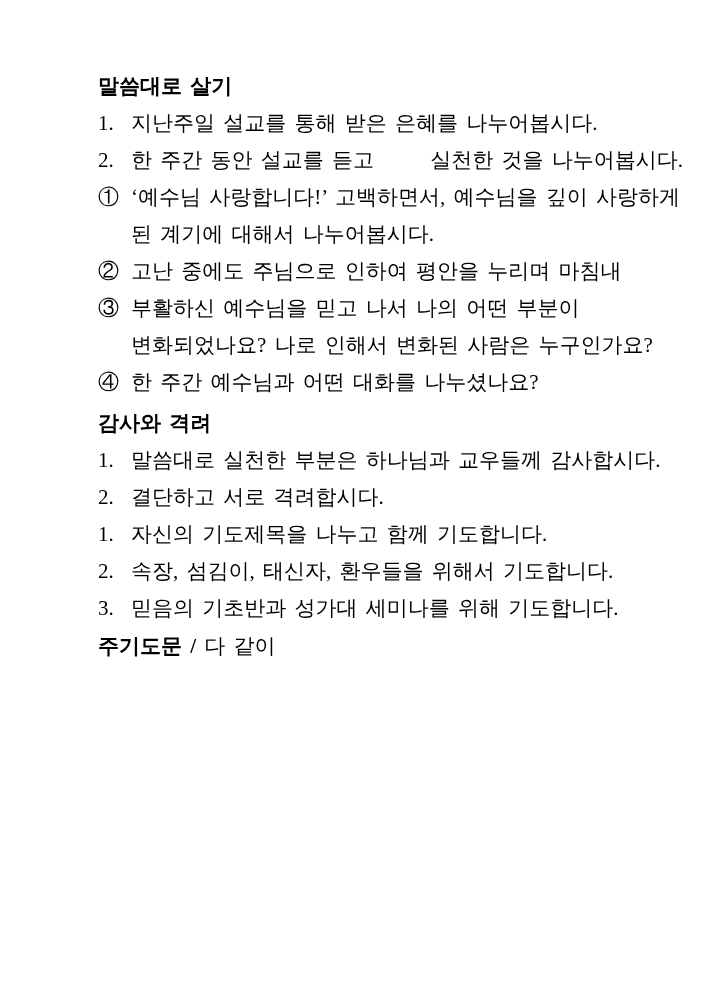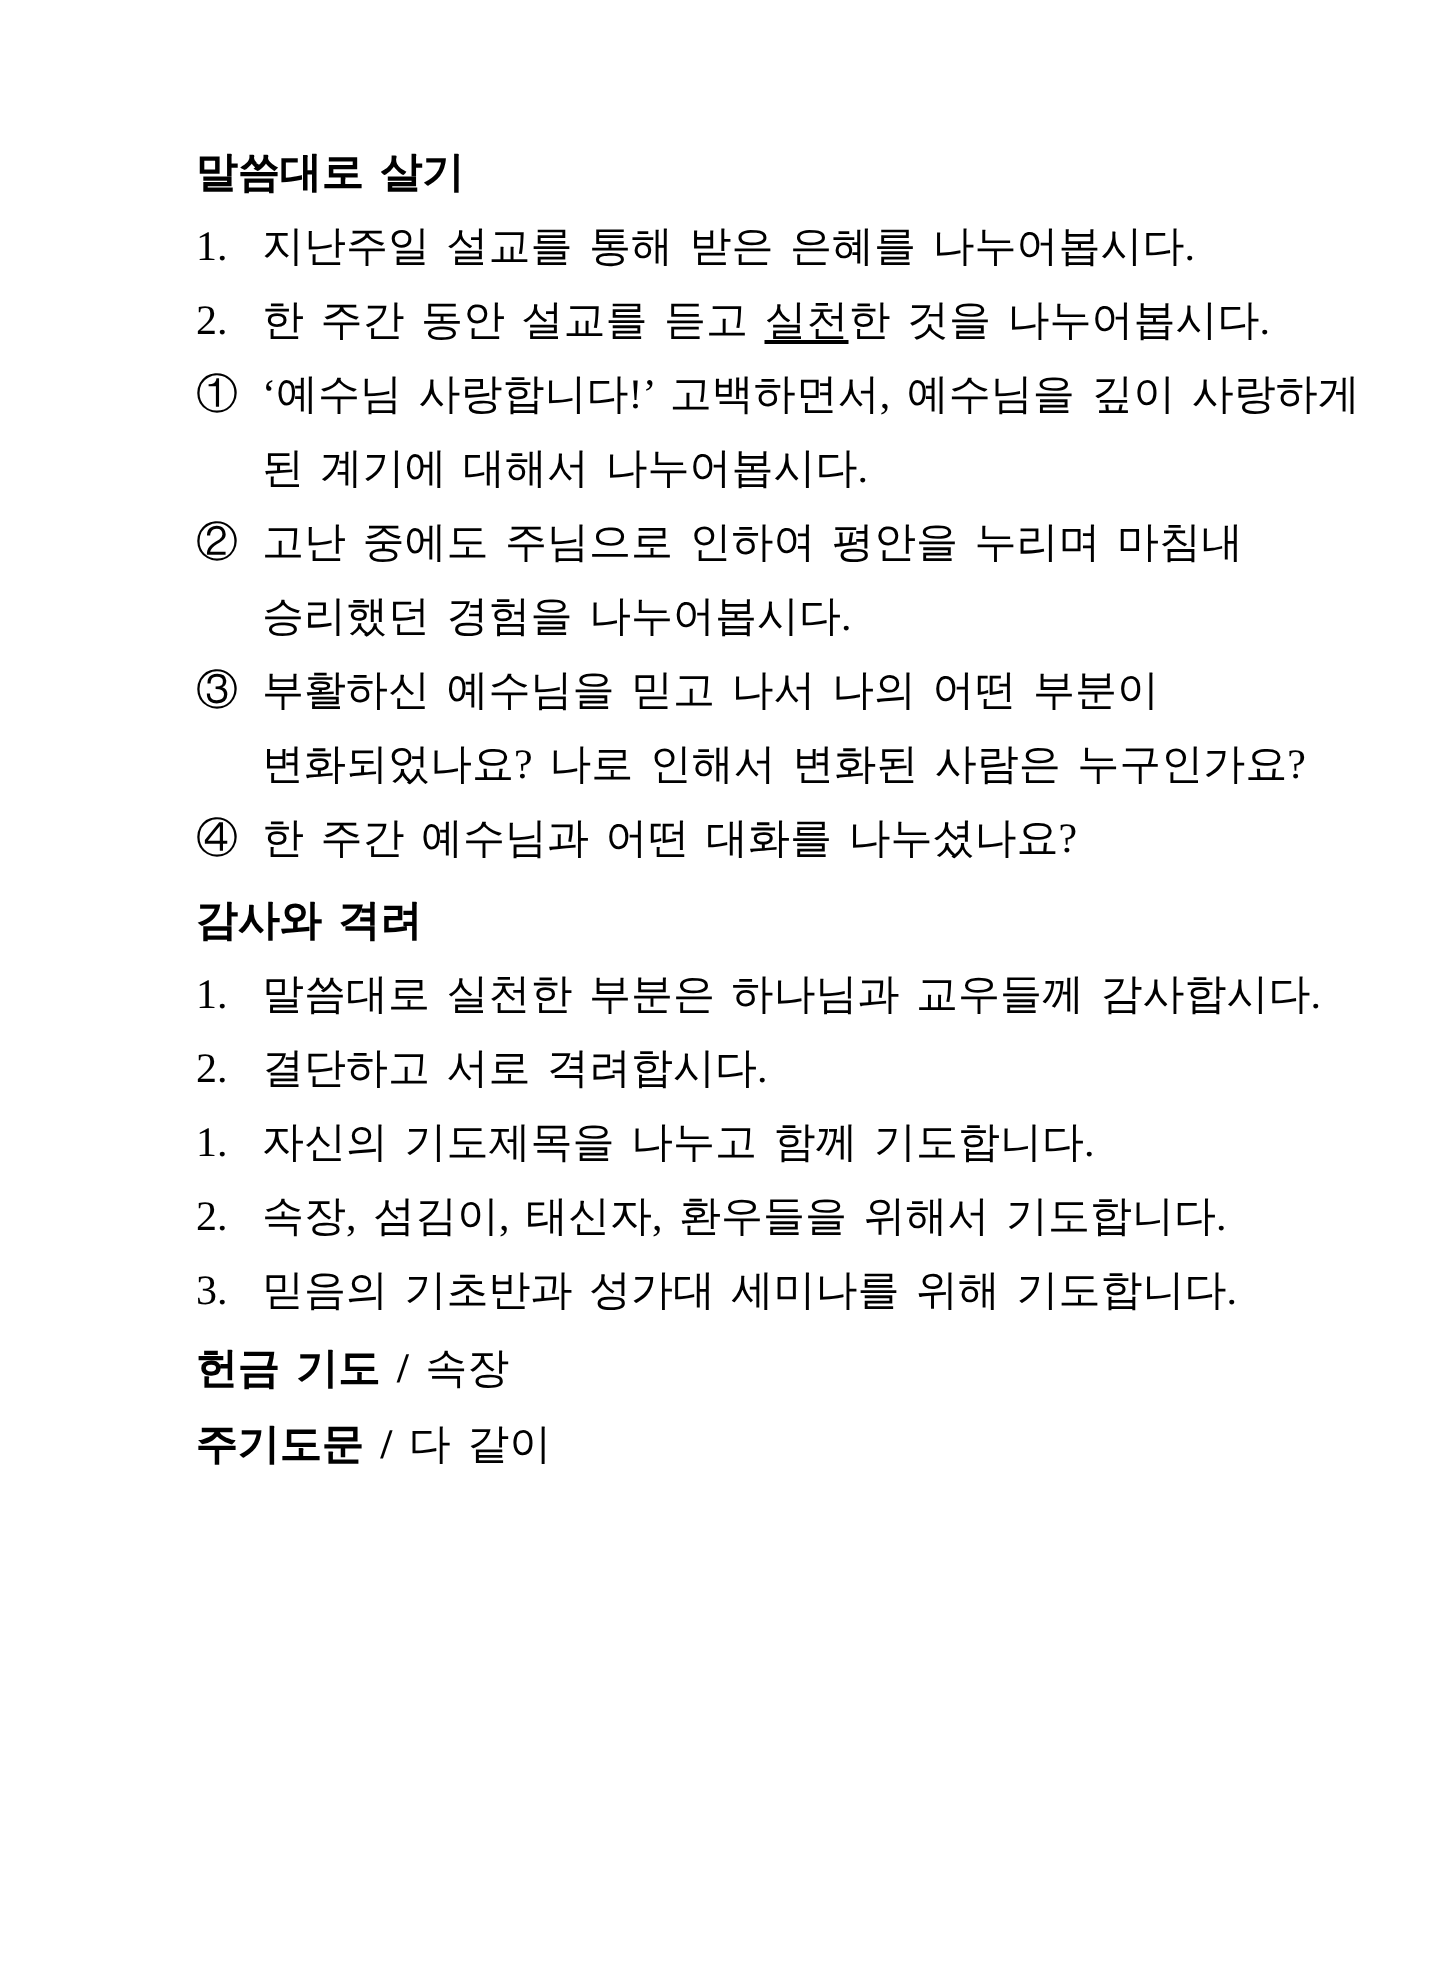--- a/index.html
+++ b/index.html
@@ -37,21 +37,21 @@
     align-items: flex-start;
   }
   .mk {
     flex: 0 0 auto;
     width: 33px;
   }
   .tx {
     flex: 1 1 auto;
   }
   .ln { display: block; }
-  .u { text-decoration: underline; text-underline-offset: 3px; }
+  .u { text-underline-offset: 3px; margin-left: 48px; }
   .hymn-line { margin-left: 33px; }
   .label-row { margin-top: 2px; }
   .label-row.big-gap { margin-top: 1px; }
   .blabel { font-weight: bold; }
 </style>
 </head>
 <body>
 
 <div class="doc">
 
@@ -73,21 +73,20 @@
       <span class="tx">
         <span class="ln">‘예수님 사랑합니다!’ 고백하면서, 예수님을 깊이 사랑하게</span>
         <span class="ln">된 계기에 대해서 나누어봅시다.</span>
       </span>
     </div>
 
     <div class="row">
       <span class="mk">②</span>
       <span class="tx">
         <span class="ln">고난 중에도 주님으로 인하여 평안을 누리며 마침내</span>
-        <span class="ln">승리했던 경험을 나누어봅시다.</span>
       </span>
     </div>
 
     <div class="row">
       <span class="mk">③</span>
       <span class="tx">
         <span class="ln">부활하신 예수님을 믿고 나서 나의 어떤 부분이</span>
         <span class="ln">변화되었나요? 나로 인해서 변화된 사람은 누구인가요?</span>
       </span>
     </div>
@@ -126,23 +125,19 @@
       <span class="tx">속장, 섬김이, 태신자, 환우들을 위해서 기도합니다.</span>
     </div>
 
     <div class="row">
       <span class="mk">3.</span>
       <span class="tx">믿음의 기초반과 성가대 세미나를 위해 기도합니다.</span>
     </div>
   </section>
 
 
-  <div class="label-row">
-    <span class="blabel">헌금 기도 /</span>
-    <span>속장</span>
-  </div>
 
   <div class="label-row big-gap">
     <span class="blabel">주기도문 /</span>
     <span>다 같이</span>
   </div>
 
 </div>
 
 </body></html>

